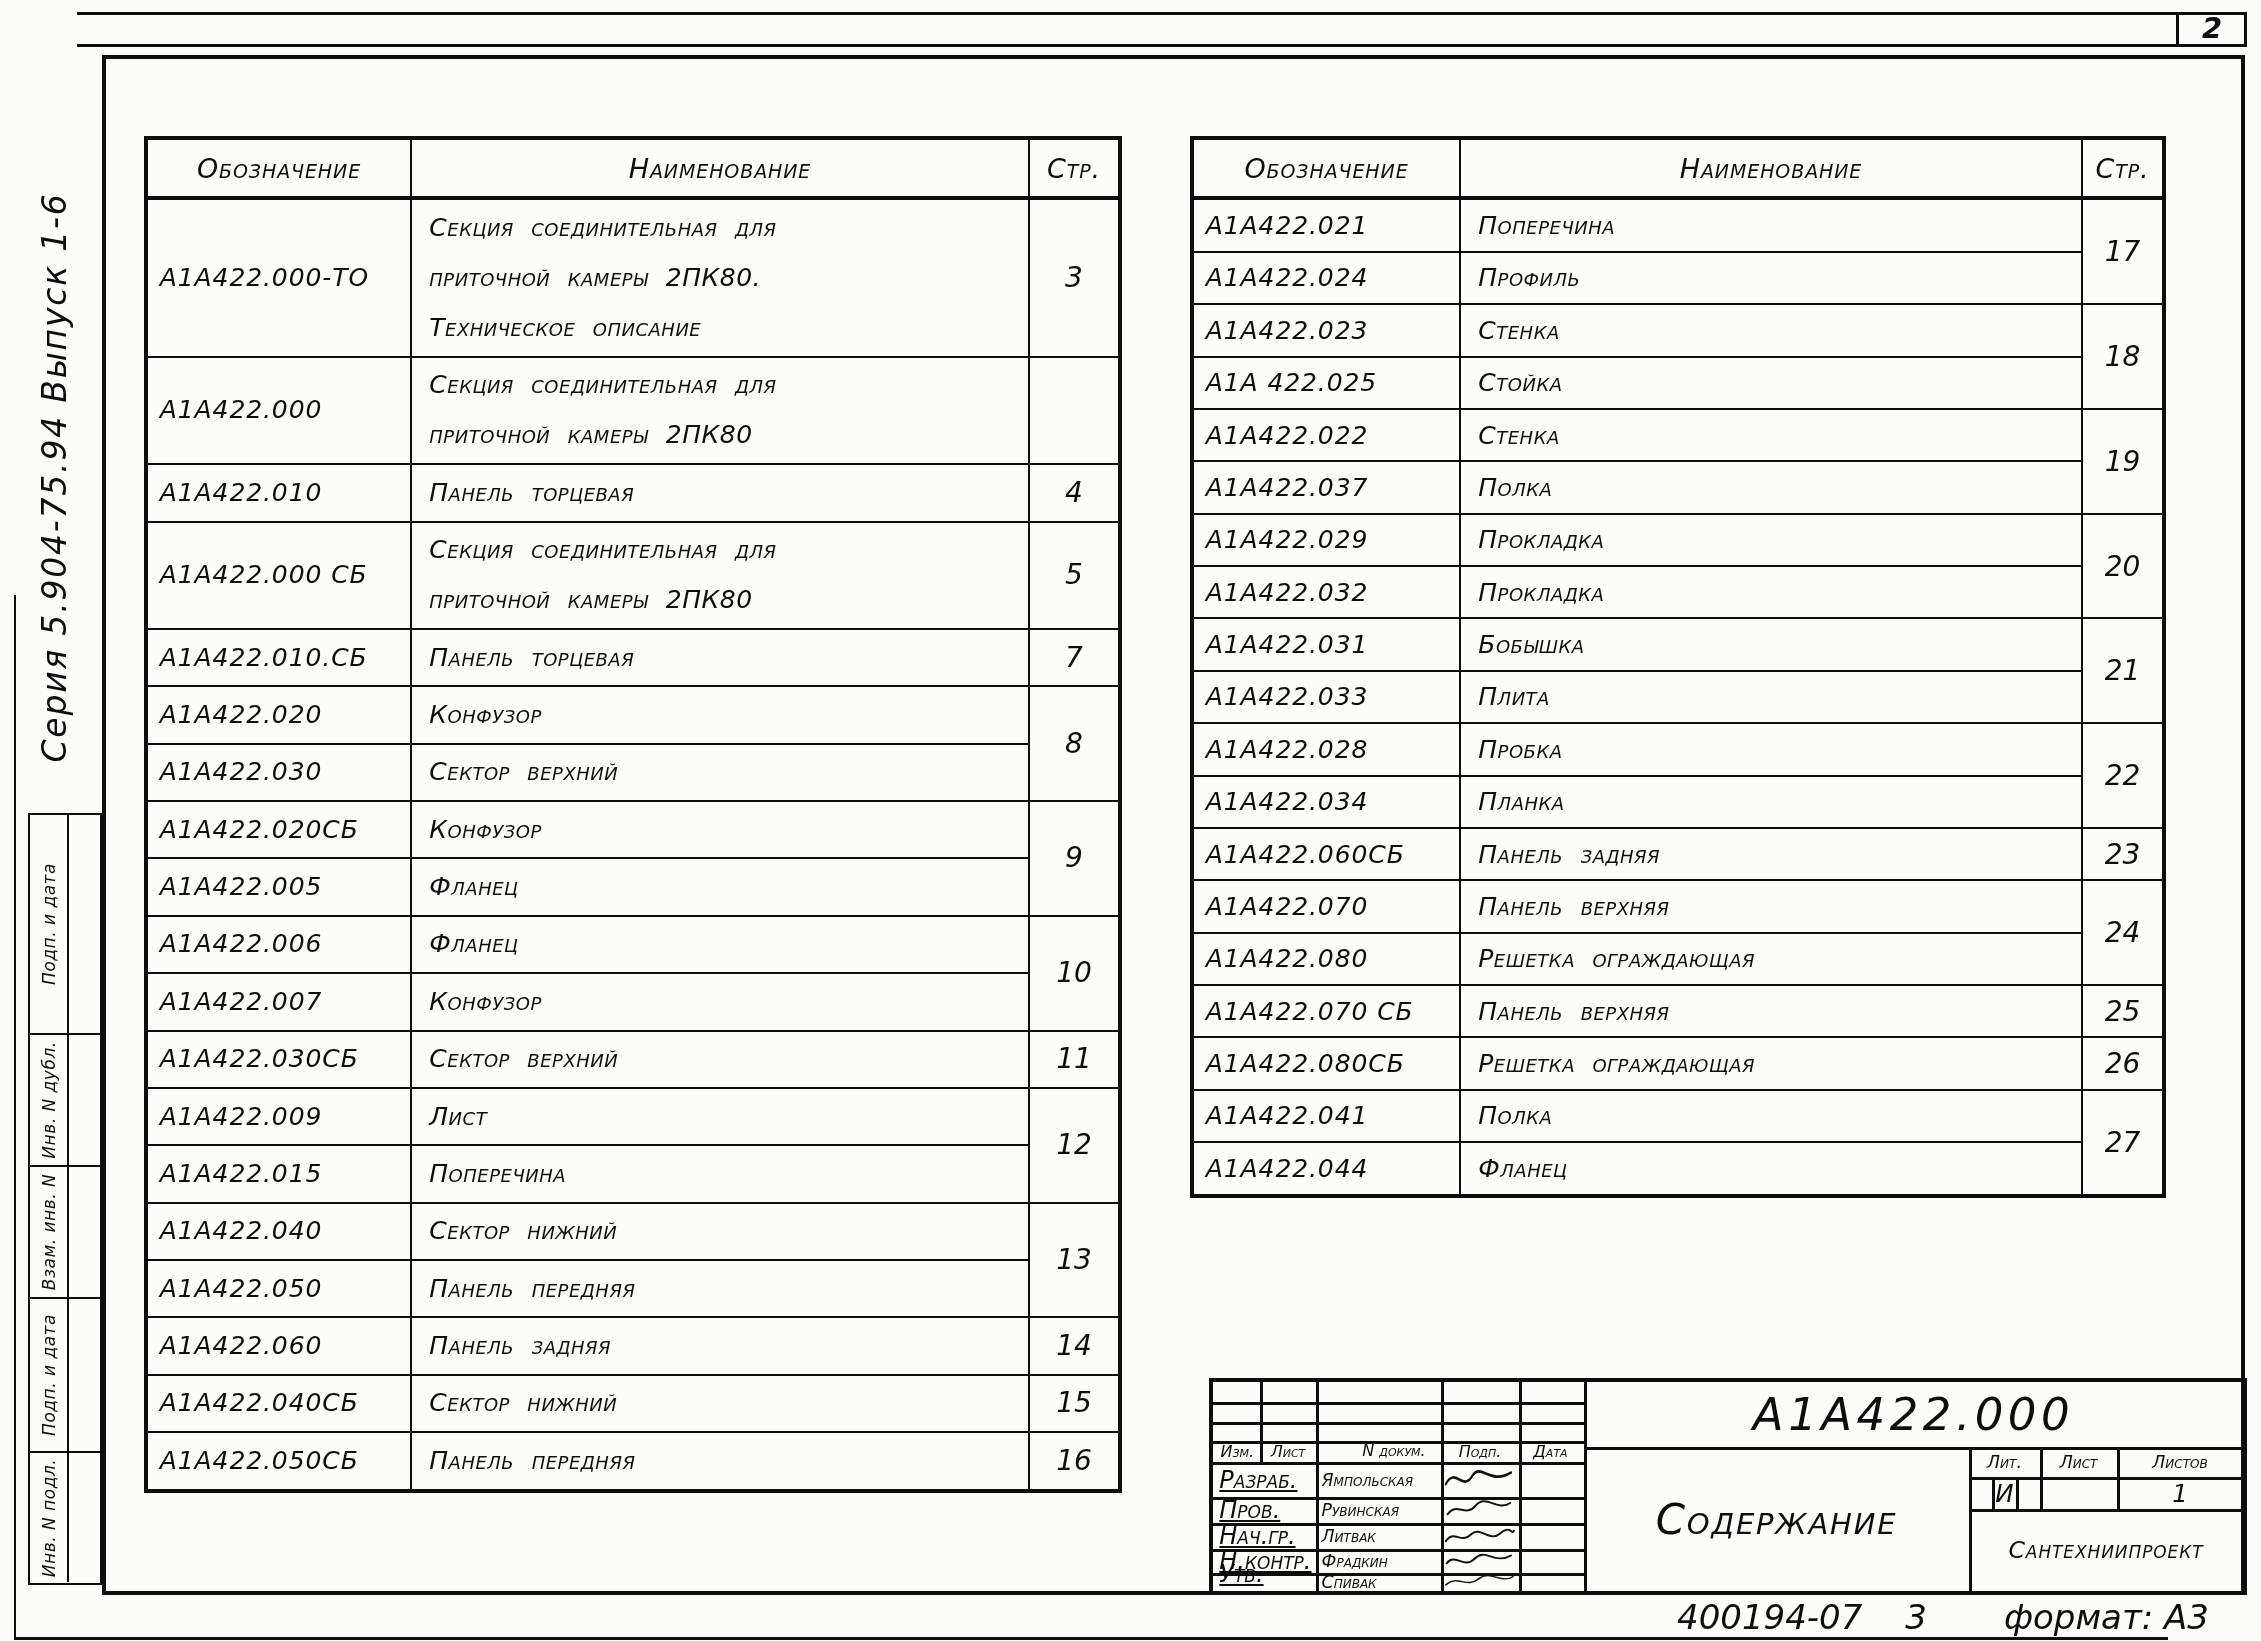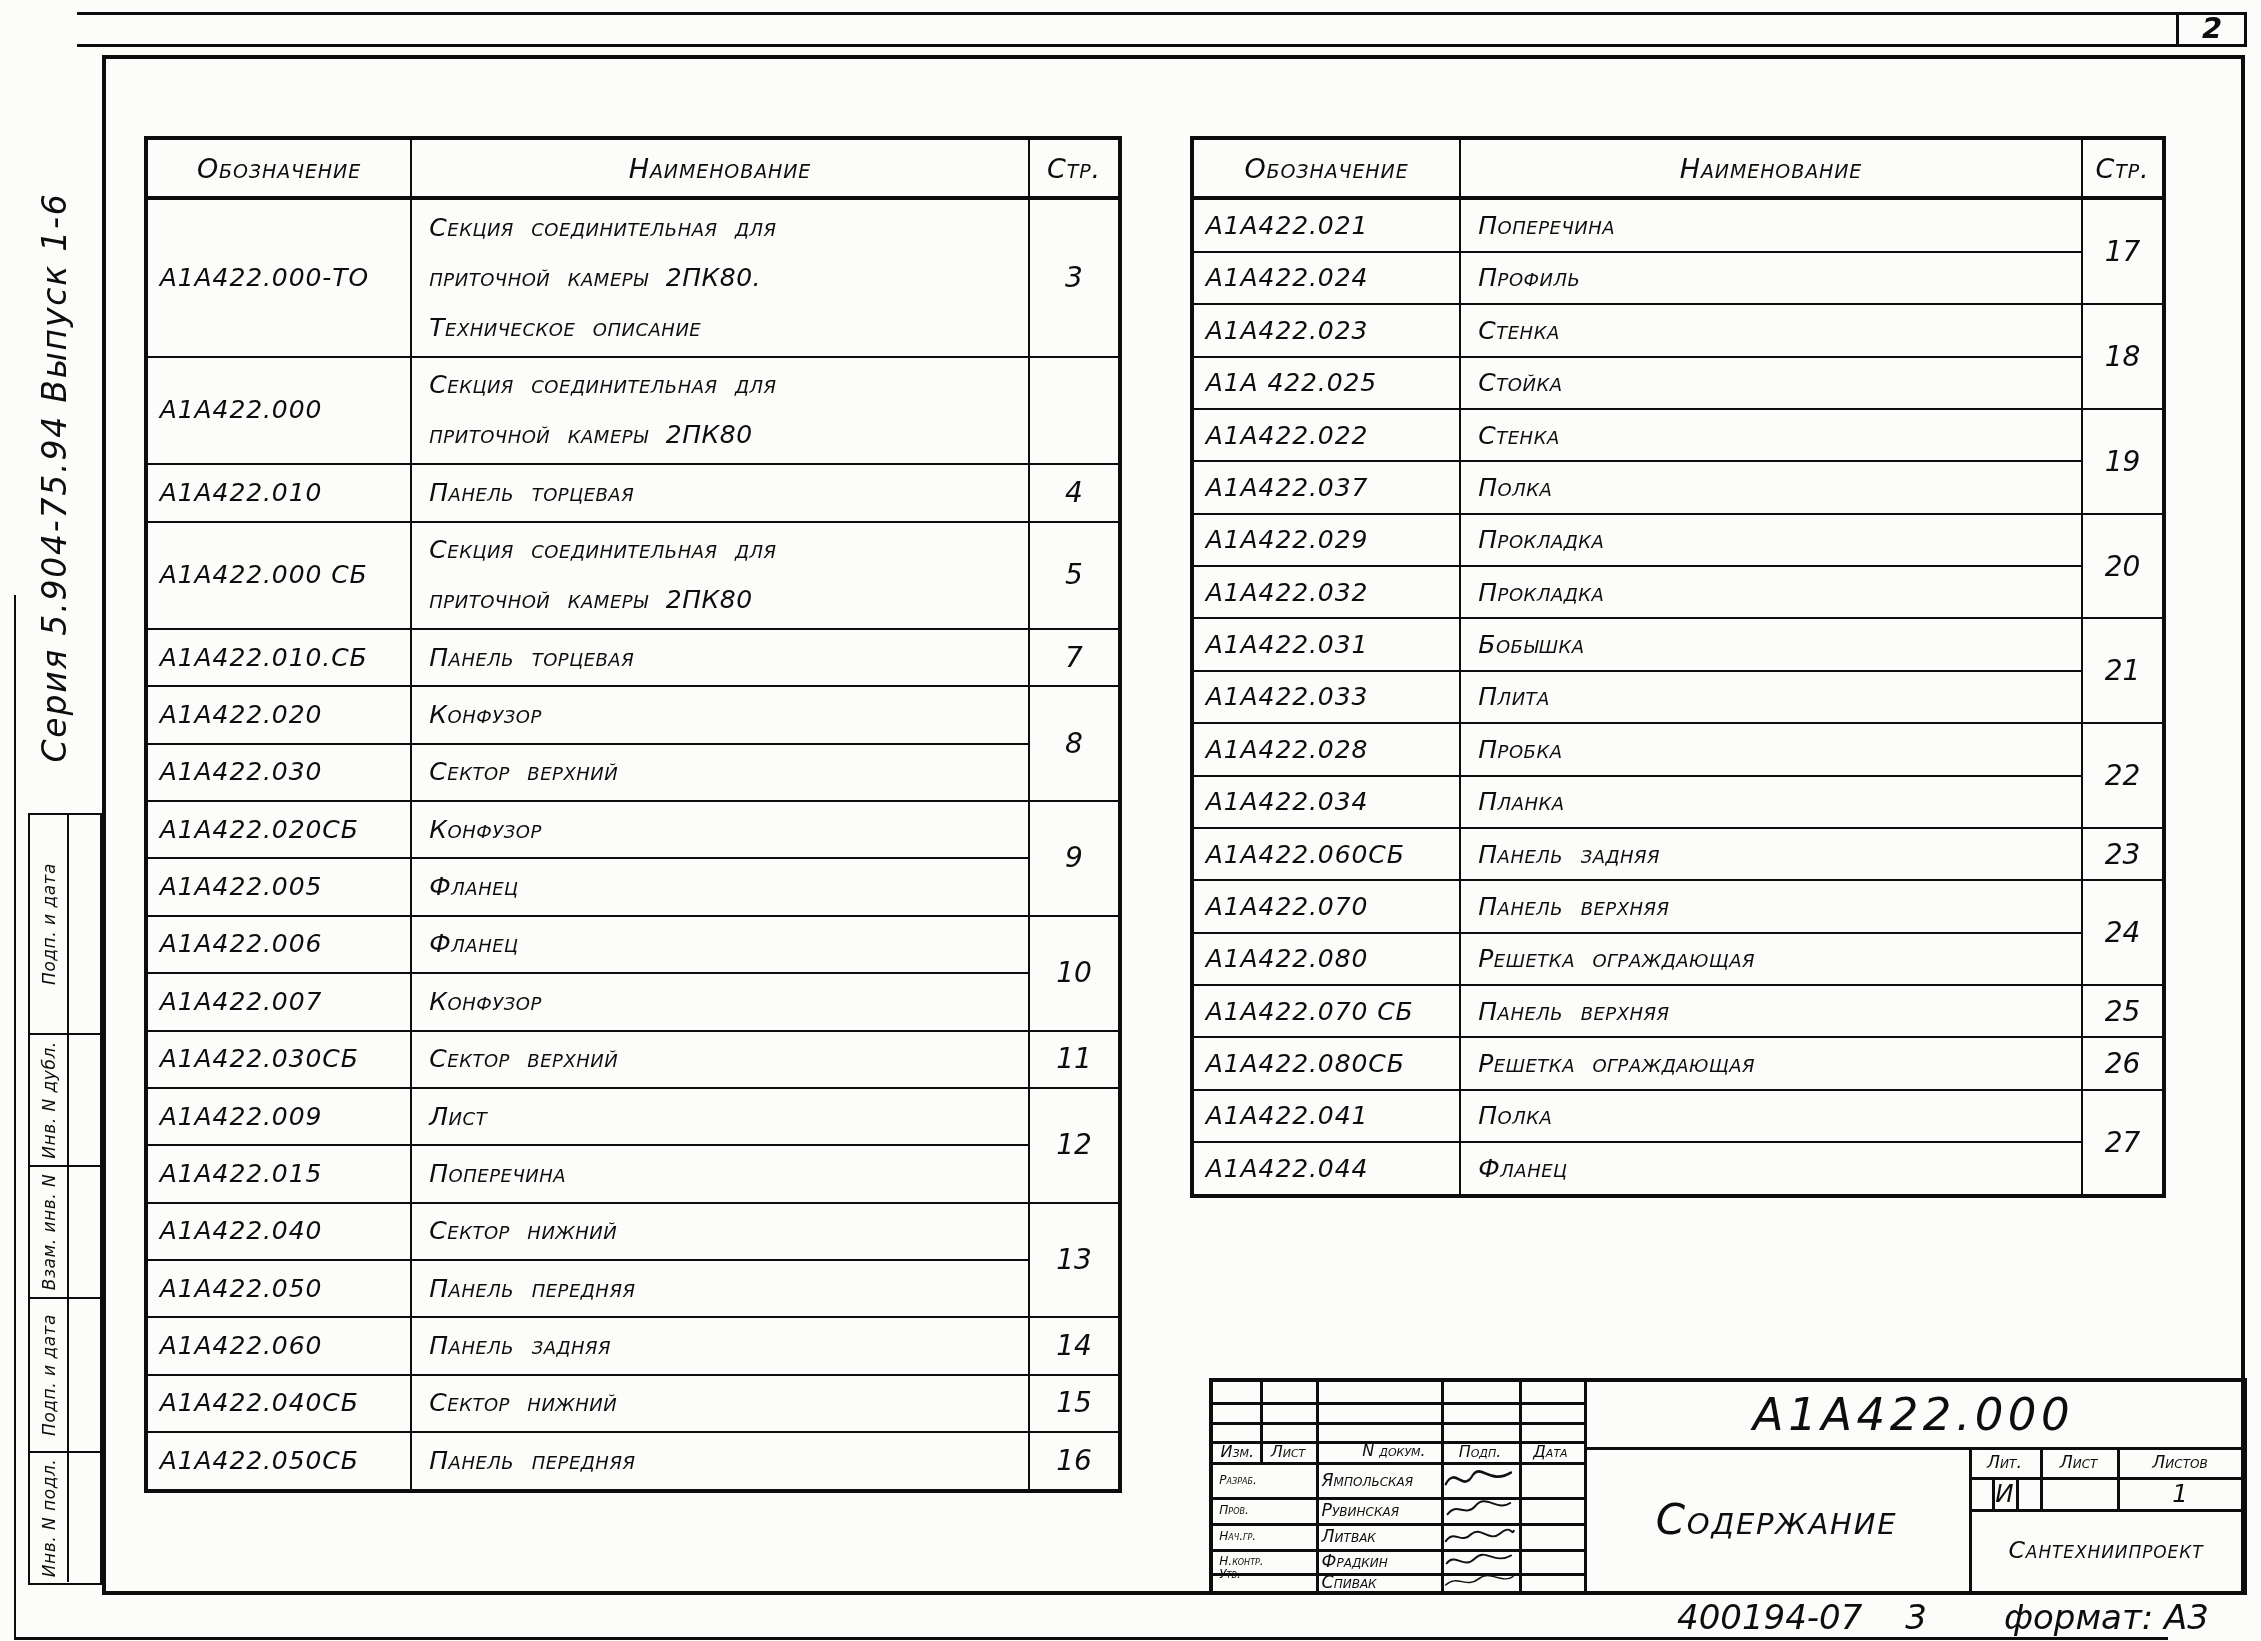--- a/index.html
+++ b/index.html
@@ -32,21 +32,21 @@
   #table-right td{line-height:45px;}
   #table-left{left:144px;top:136px;}
   #table-right{left:1190px;top:136px;}
   
   #tblock{position:absolute;left:1209px;top:1378px;width:1038px;height:217px;border:4.1px solid #0d0d0d;box-sizing:border-box;}
   #tblock .cell{position:absolute;display:flex;align-items:center;justify-content:center;box-sizing:border-box;}
   .tb-doc-code{font-size:45px;letter-spacing:4.5px;}
   .tb-title{font-size:42px;letter-spacing:1.8px;font-variant:small-caps;}
   .tb-org{font-size:23.6px;letter-spacing:0.9px;font-variant:small-caps;}
   .tb-rev{font-size:16px;font-variant:small-caps;overflow:hidden;white-space:nowrap;}
-  .tb-role{font-size:12px;font-variant:small-caps;justify-content:flex-start !important;padding-left:4.5px;white-space:nowrap;}
+  .tb-role{font-size:24px;font-variant:small-caps;justify-content:flex-start !important;padding-left:4.5px;white-space:nowrap;text-decoration:underline;}
   .tb-name{font-size:17.3px;font-variant:small-caps;justify-content:flex-start !important;padding-left:3.6px;white-space:nowrap;}
   .tb-lit-h{font-size:17.3px;font-variant:small-caps;}
   .tb-lit-v{font-size:24.5px;}
   .sig{position:absolute;}
   
   #footer{position:absolute;left:1677px;top:1597px;font-size:34px;white-space:nowrap;}
   #footer .gap1{margin-left:43px;}
   #footer .gap2{margin-left:77px;}
 </style>
 </head>

